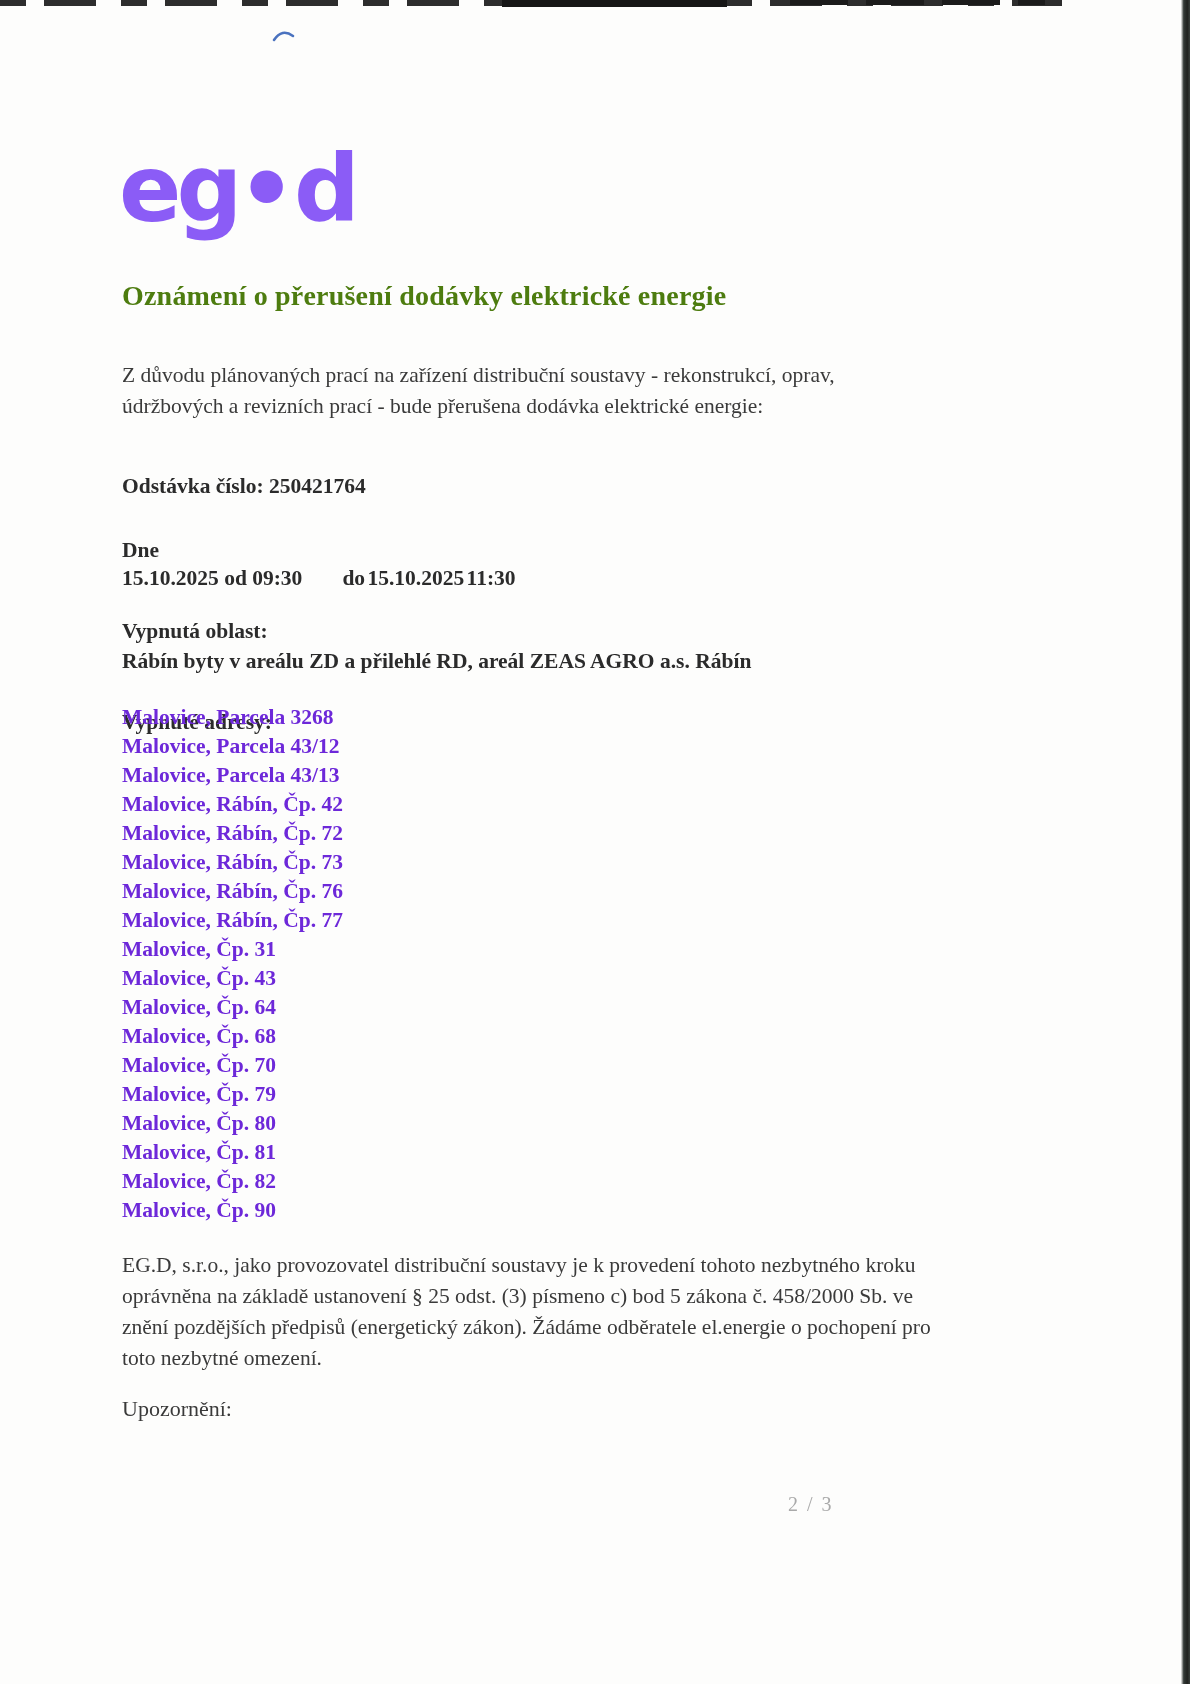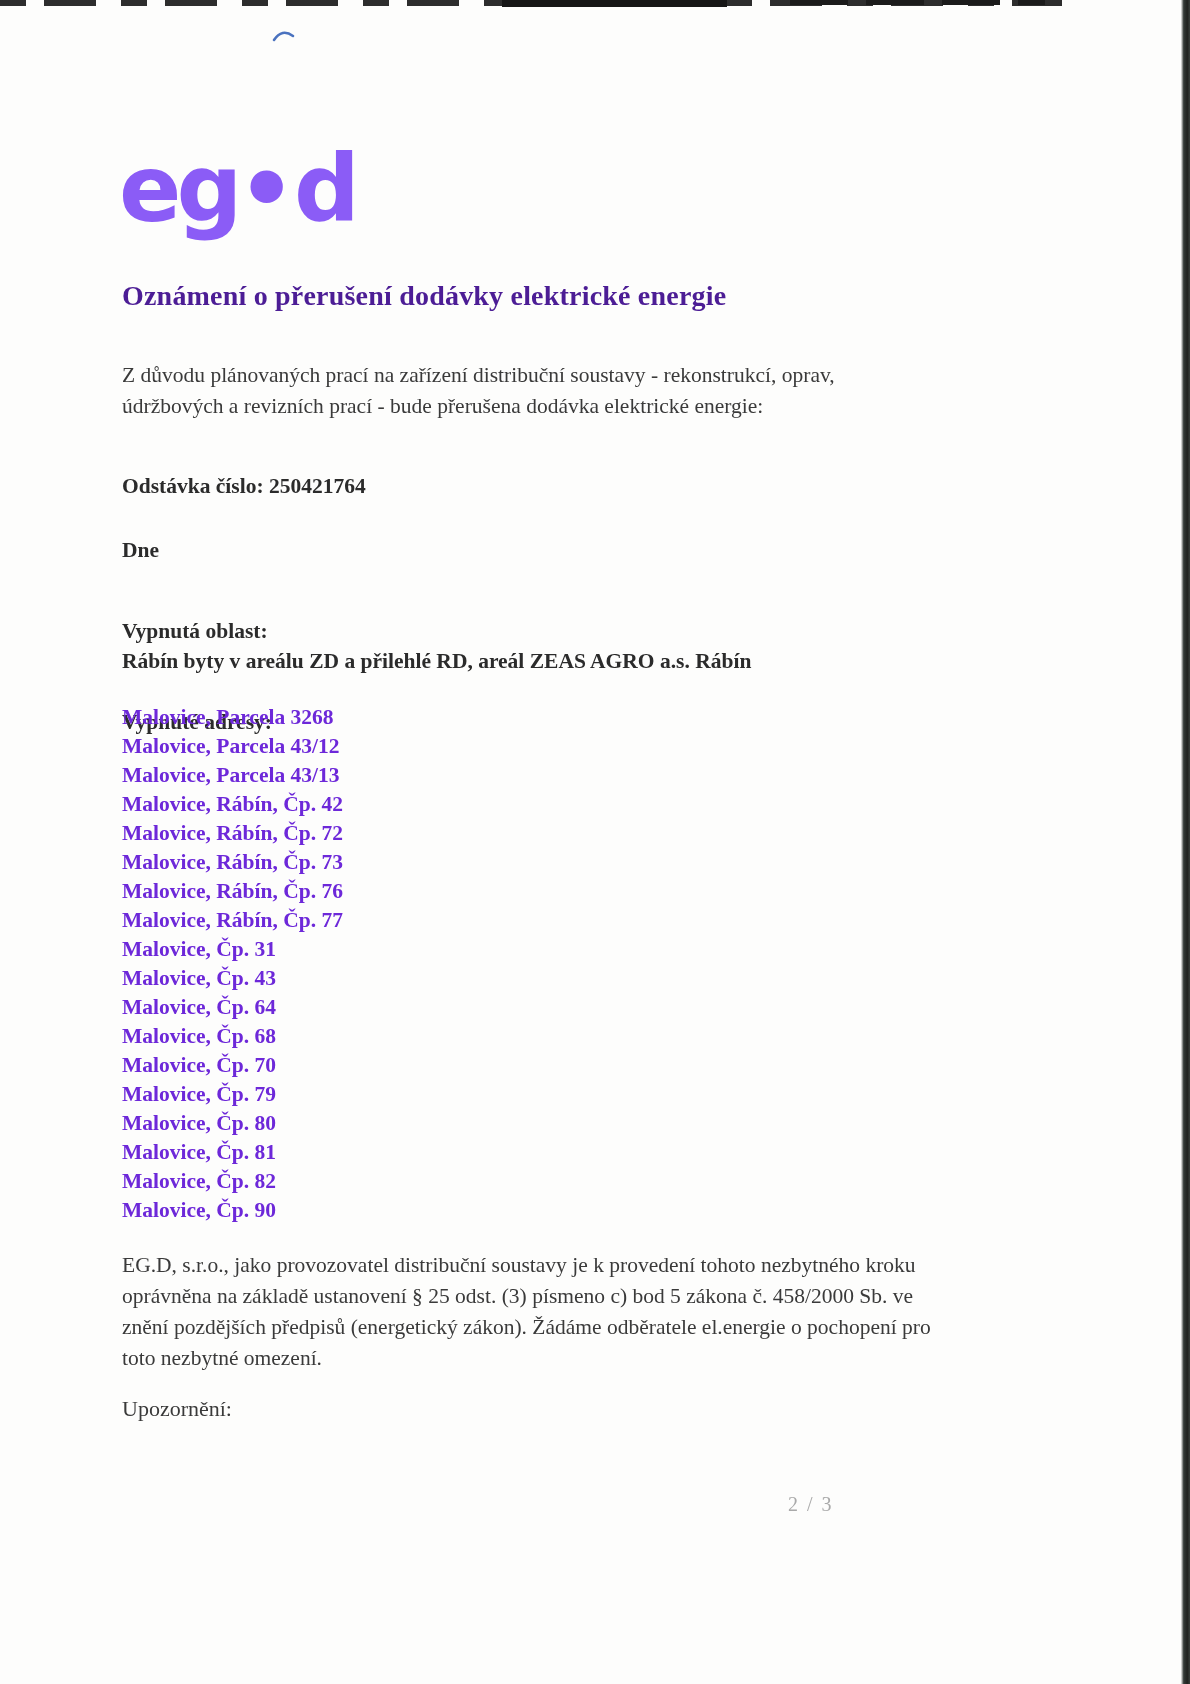--- a/index.html
+++ b/index.html
@@ -38,21 +38,21 @@
     font-weight:bold;
     font-size:92px;line-height:1.05;
     letter-spacing:-5px;
     color:#8b5cf6;
   }
   .logo .dot{letter-spacing:-2px;}
   
   .abs{position:absolute;left:122px;}
   .title{
     top:280px;
-    font-size:28px;font-weight:bold;color:#4c1d95;
+    font-size:28px;font-weight:bold;color:#4d7c0f;
     letter-spacing:.2px;
   }
   .para{font-size:21.5px;line-height:31px;white-space:pre-line;}
   .intro{top:360px;}
   .bold-line{font-size:21.5px;font-weight:bold;color:#2b2b2b;margin-top:36px;}
   .outage{top:438px;}
   .dne{top:502px;}
   .dateline{top:530px;}
   .dateline .to{margin-left:40px;word-spacing:-3px;}
   .area-label{top:583px;}
@@ -86,20 +86,23 @@
   <div class="logo"><span>eg</span><span class="dot">•</span><span>d</span></div>
 
   <div class="abs title">Oznámení o přerušení dodávky elektrické energie</div>
 
   <div class="abs para intro">Z důvodu plánovaných prací na zařízení distribuční soustavy - rekonstrukcí, oprav,
 údržbových a revizních prací - bude přerušena dodávka elektrické energie:</div>
 
   <div class="abs bold-line outage">Odstávka číslo: 250421764</div>
 
   <div class="abs bold-line dne">Dne</div>
+  <div class="abs bold-line dateline">
+    <span class="from">15.10.2025 od 09:30</span><span class="to">do 15.10.2025 11:30</span>
+  </div>
 
   <div class="abs bold-line area-label">Vypnutá oblast:</div>
   <div class="abs bold-line area-value">Rábín byty v areálu ZD a přilehlé RD, areál ZEAS AGRO a.s. Rábín</div>
 
   <div class="abs bold-line addr-label">Vypnuté adresy:</div>
   <div class="abs addr-list">
       <div>Malovice, Parcela 3268</div>
       <div>Malovice, Parcela 43/12</div>
       <div>Malovice, Parcela 43/13</div>
       <div>Malovice, Rábín, Čp. 42</div>

